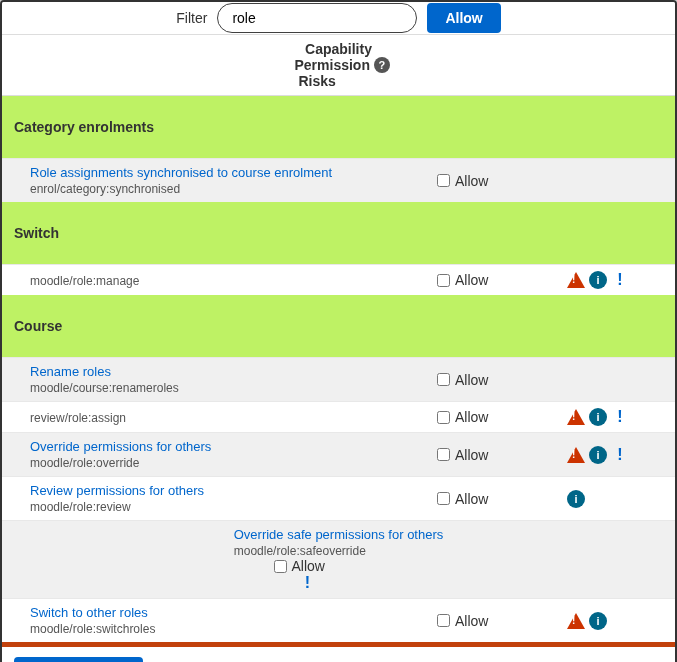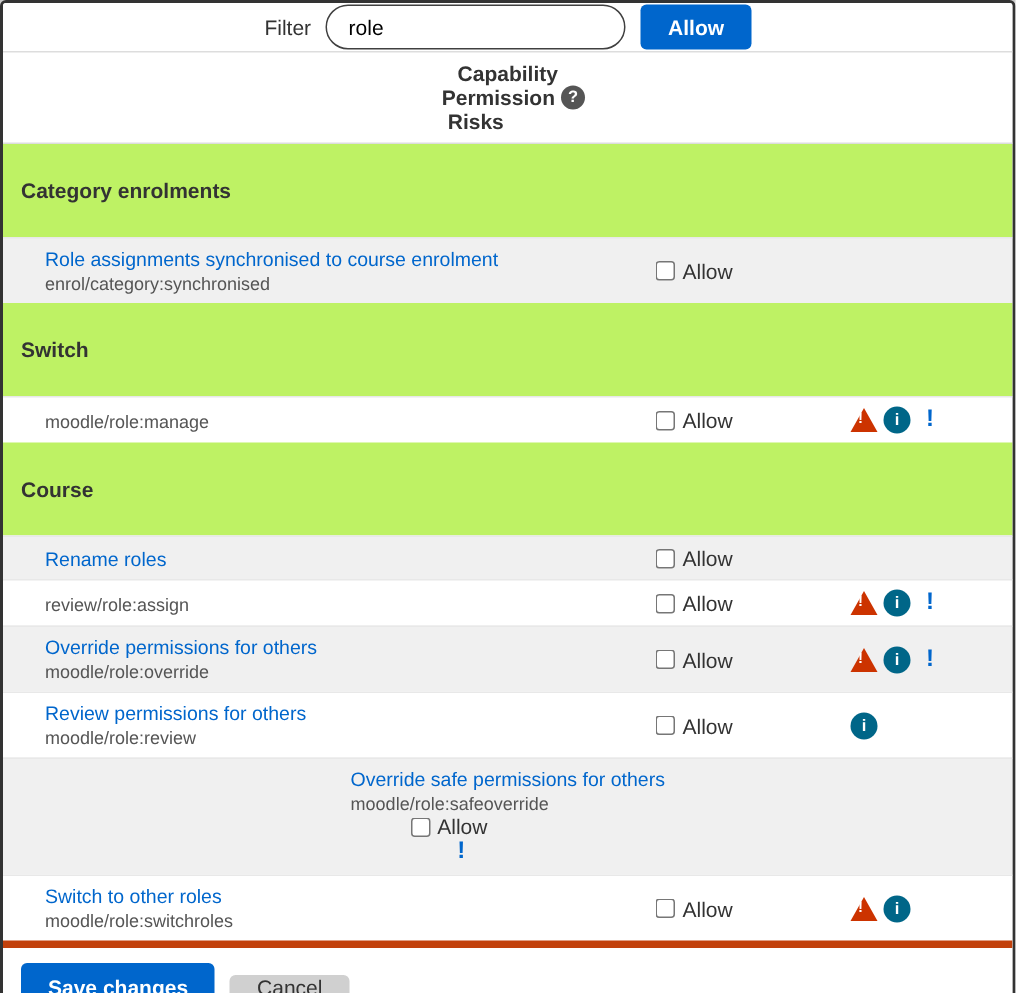--- a/index.html
+++ b/index.html
@@ -260,21 +260,21 @@
         <div class="cap-risks">
           <span class="icon-triangle">
             <span>!</span>
           </span>
           <span class="icon-circle-info">i</span>
           <span class="icon-exclaim-blue">!</span>
         </div>
       </div>
       <div class="section-header">Course</div>
       <div class="capability-row" style="background: rgb(240, 240, 240);">
-        <div class="cap-info"><a class="cap-name" href="#">Rename roles</a></div>
+        <div class="cap-info"><a class="cap-name" href="#">Rename roles</a><span class="cap-code">moodle/course:renameroles</span></div>
         <div class="cap-permission">
           <input type="checkbox" style="">
           <span class="allow-label">Allow</span>
         </div>
         <div class="cap-risks"></div>
       </div>
       <div class="capability-row" style="background: rgb(255, 255, 255);">
         <div class="cap-info"><span class="cap-code">review/role:assign</span></div>
         <div class="cap-permission">
           <input type="checkbox" style="">

